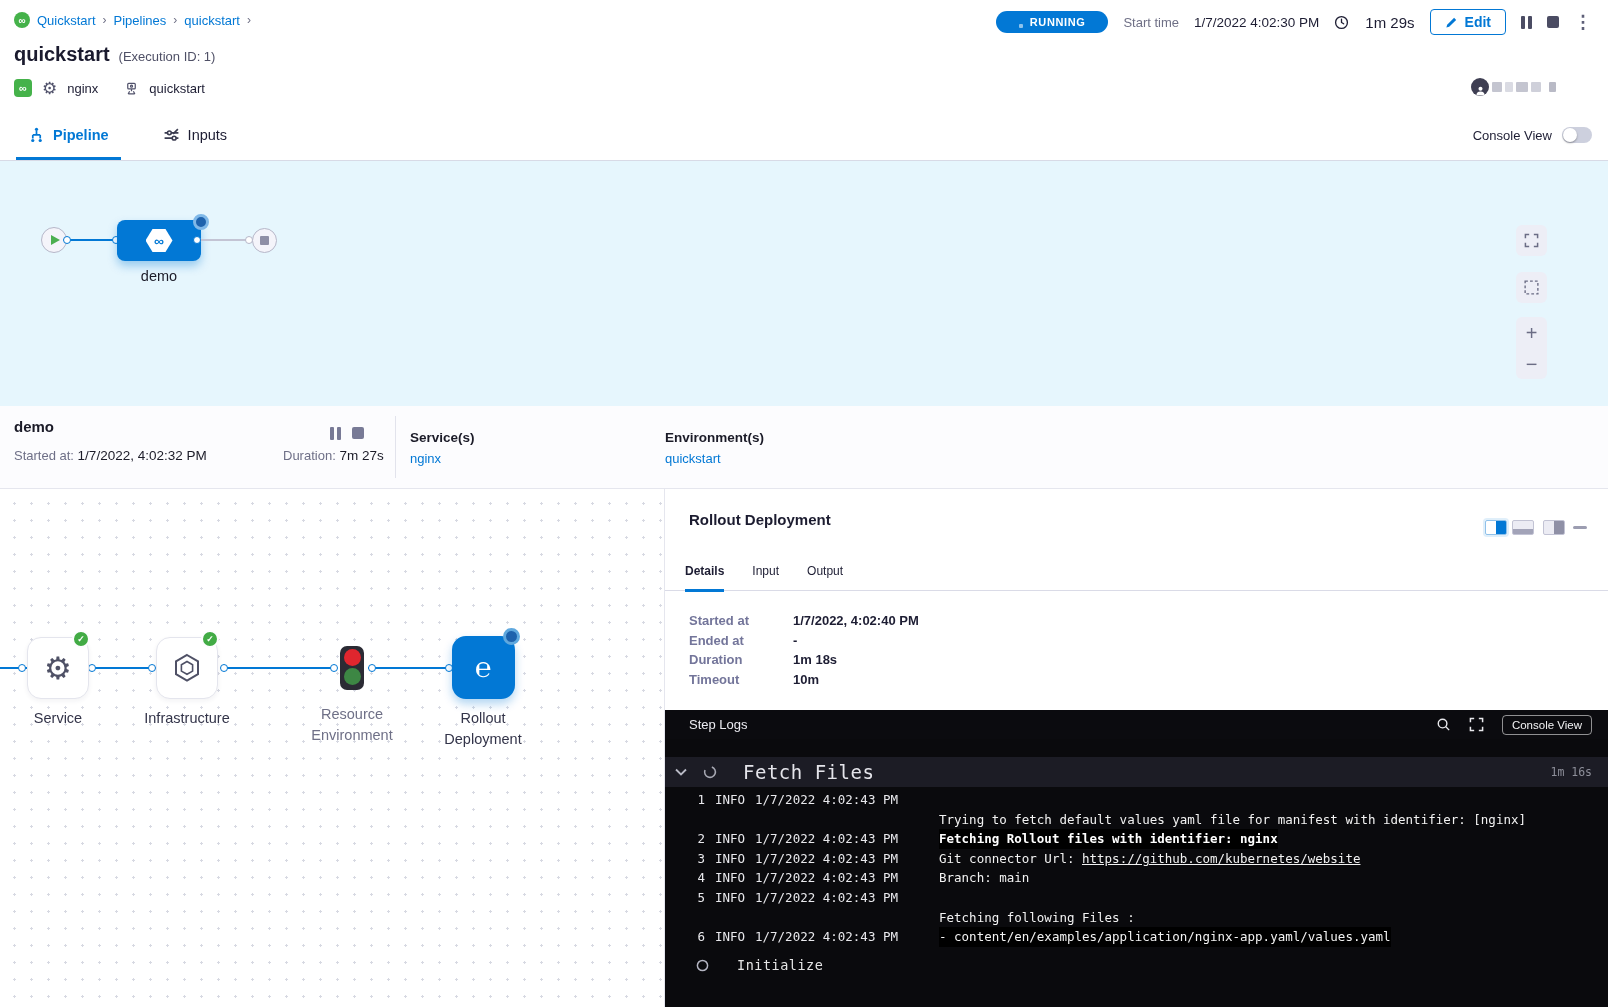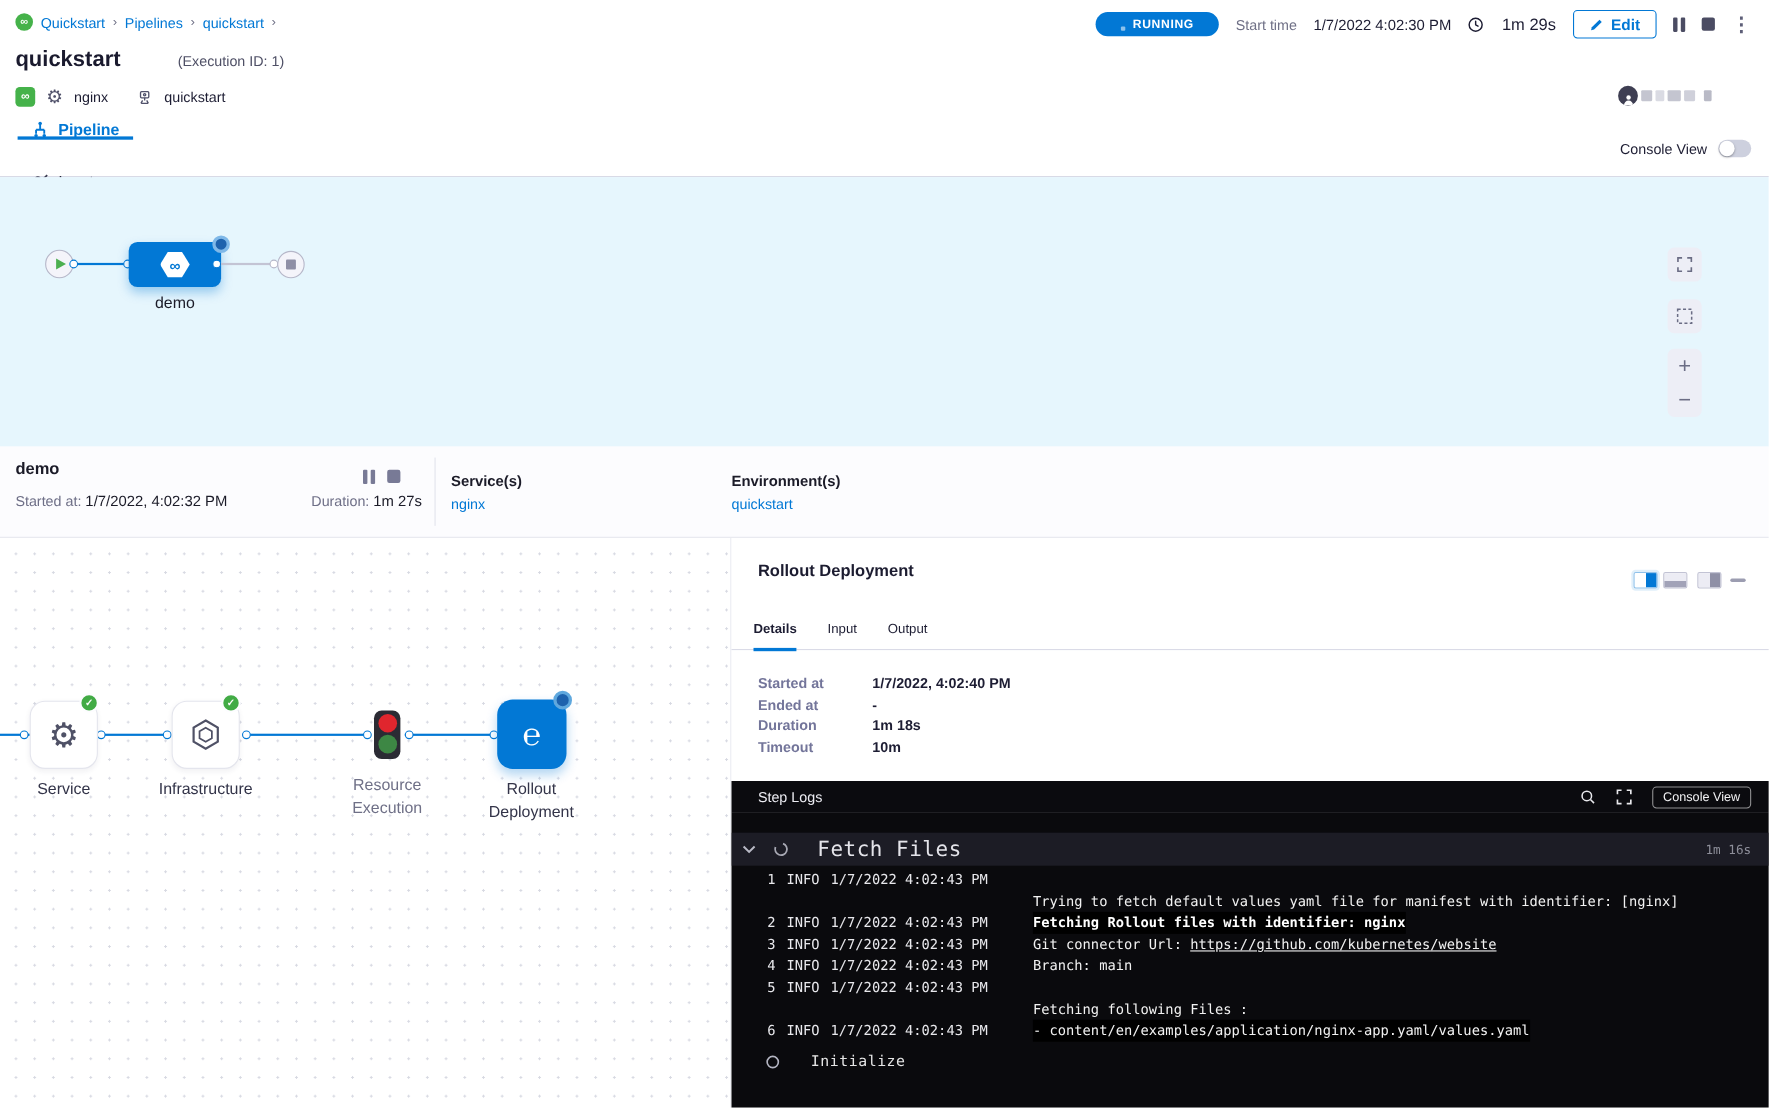--- a/index.html
+++ b/index.html
@@ -23,34 +23,34 @@
   .val-dark { color:#1D1D33; font-size:13.5px; }
   .elapsed { display:flex; align-items:center; gap:16px; color:#1D1D33; font-size:15px; font-weight:500; }
   .btn-edit { display:flex; align-items:center; gap:7px; border:1px solid #0278D5; border-radius:4px;
               background:#fff; color:#0278D5; font-size:14px; font-weight:600; padding:4px 14px; cursor:pointer; }
   .ic-pause { display:flex; gap:3px; cursor:pointer; }
   .ic-pause i { width:4px; height:13px; background:#4B4C63; border-radius:1px; display:block; }
   .ic-stop { width:12px; height:12px; background:#4B4C63; border-radius:2px; cursor:pointer; }
   .ic-kebab { color:#5E5F78; font-size:18px; font-weight:700; cursor:pointer; line-height:13px; }
   .titlerow { left:14px; top:43px; display:flex; align-items:baseline; gap:9px; }
   .page-title { font-size:20px; font-weight:700; color:#1A1A2E; }
-  .exec-id { font-size:13px; color:#4F5066;margin-left:43px; }
+  .exec-id { font-size:13px; color:#4F5066; }
   .tagrow { left:14px; top:79px; display:flex; align-items:center; gap:10px; }
   .cd-chip-lg { width:18px; height:18px; border-radius:4px; background:#45B24A; color:#fff;
                 font-size:11px; font-weight:700; display:flex; align-items:center; justify-content:center; }
   .gear-sm { font-size:17px; color:#51526B; line-height:17px; }
   .tag-txt { font-size:13px; color:#1D1D33; margin-right:16px; }
   .avatar-row { left:1471px; top:78px; display:flex; align-items:center; gap:3px; }
   .avatar { width:18px; height:18px; border-radius:50%; background:#3E3E52; display:flex;
             align-items:flex-end; justify-content:center; overflow:hidden; cursor:pointer; }
   .pxblock { height:10px; border-radius:1px; }
 
   
   #tabbar { left:0; top:110px; width:1608px; height:51px; background:#fff; border-bottom:1px solid #D8DAE6; }
-  .tabs { position:absolute; left:16px; top:0; height:50px; display:flex; gap:30px;flex-direction:column; }
+  .tabs { position:absolute; left:16px; top:0; height:50px; display:flex; gap:30px; }
   .tab { display:flex; align-items:center; gap:8px; padding:0 12px; font-size:14.5px; cursor:pointer; position:relative; }
   .tab.active { color:#0278D5; font-weight:600; }
   .tab.active::after { content:""; position:absolute; left:0; right:0; bottom:0; height:3px; background:#0278D5; }
   .tab.idle { color:#1D1D33; }
   .cv-wrap { position:absolute; right:16px; top:0; height:50px; display:flex; align-items:center; gap:10px; }
   .cv-label { font-size:13px; color:#1D1D33; }
   .toggle { width:30px; height:16px; border-radius:9px; background:#CDD0DE; position:relative; cursor:pointer; }
   .toggle .knob { position:absolute; left:1px; top:1px; width:14px; height:14px; border-radius:50%;
                   background:#fff; box-shadow:0 1px 2px rgba(0,0,0,.35); }
 
@@ -317,21 +317,21 @@
     <div class="sum-name">demo</div>
     <div class="sum-line" style="left:14px;top:42px;">
       <span>Started at:</span> <b>1/7/2022, 4:02:32 PM</b>
     </div>
     <span class="ic-pause mini-ic" style="left:330px;">
         <i style="background:#787A96;"></i>
         <i style="background:#787A96;"></i>
       </span>
     <span class="ic-stop mini-ic" style="left:352px;background:#787A96;"></span>
     <div class="sum-line" style="left:283px;top:42px;">
-      <span>Duration:</span> <b>1m 27s</b>
+      <span>Duration:</span> <b>7m 27s</b>
     </div>
     <div class="vdiv"></div>
     <div class="sum-col-h" style="left:410px;">Service(s)</div>
     <div class="sum-col-v" style="left:410px;">nginx</div>
     <div class="sum-col-h" style="left:665px;">Environment(s)</div>
     <div class="sum-col-v" style="left:665px;">quickstart</div>
   </div>
 
   <div id="graph" class="abs">
     <div class="g-line" style="left:0;width:27px;"></div>
@@ -361,21 +361,21 @@
       <span class="tl-red"></span>
       <span class="tl-green"></span>
     </div>
     <div class="g-rollout">
       <span class="rollout-glyph">℮</span>
       <span class="spin-badge" style="right:-5px;top:-8px;width:17px;height:17px;border-width:3px;border-color:#5FA8DE;"></span>
     </div>
 
     <div class="g-label" style="left:-4px;">Service</div>
     <div class="g-label" style="left:125px;">Infrastructure</div>
-    <div class="g-label dim" style="left:290px;top:215px;">Resource Execution</div>
+    <div class="g-label dim" style="left:290px;top:215px;">Resource Environment</div>
     <div class="g-label" style="left:421px;">Rollout Deployment</div>
   </div>
 
   <div id="panel" class="abs">
     <div class="p-title">Rollout Deployment</div>
     <span class="lic lic1"></span>
     <span class="lic lic2"></span>
     <span class="lic lic3"></span>
     <span class="lic-dash"></span>
 

